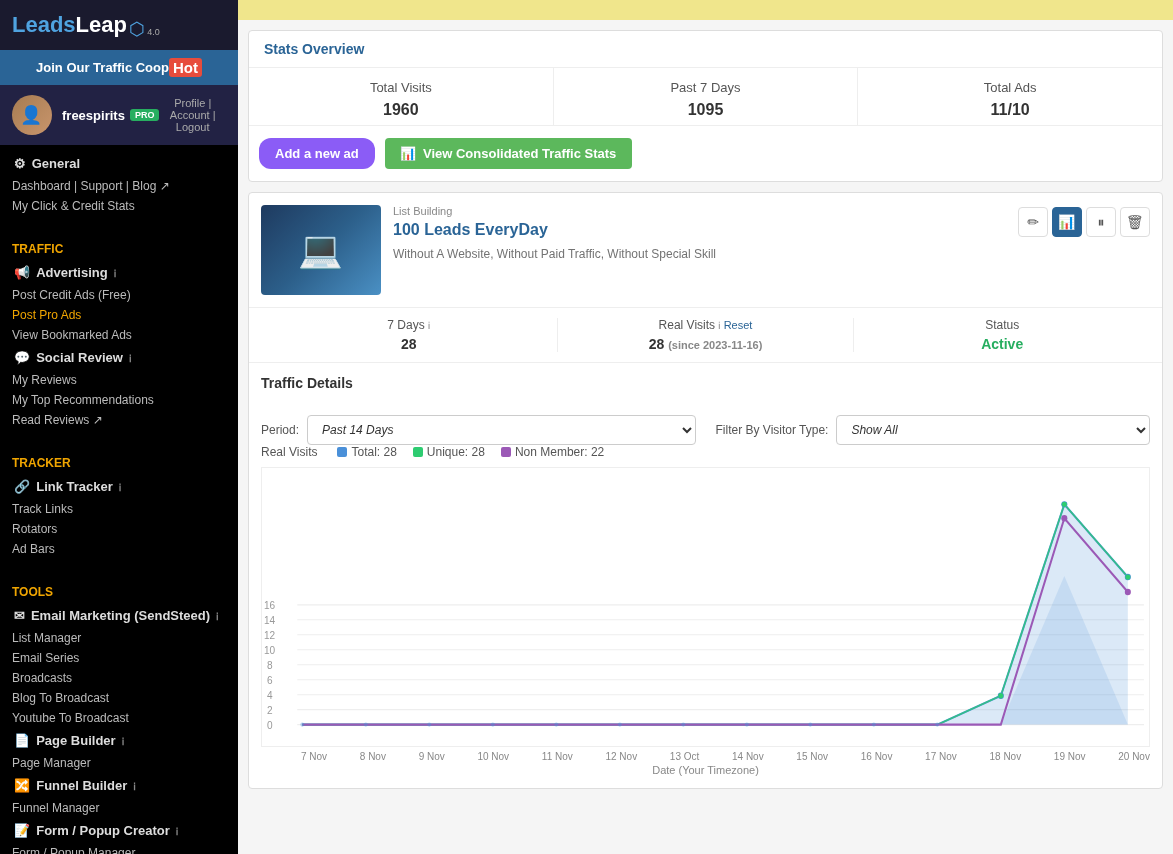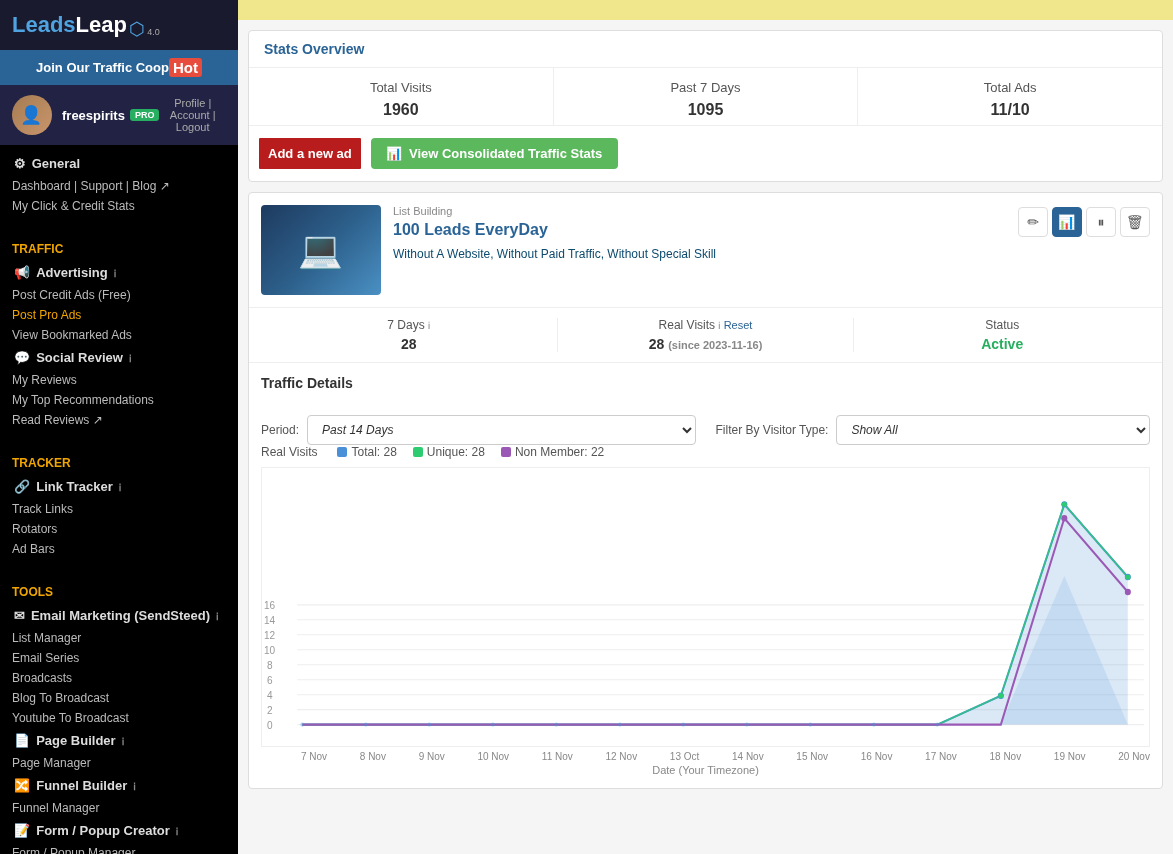--- a/index.html
+++ b/index.html
@@ -159,25 +159,25 @@
     .stat-cell:last-child { border-right: none; }
     .stat-label { font-size: 13px; color: #555; margin-bottom: 6px; }
     .stat-value { font-size: 16px; color: #333; font-weight: bold; }
 
     .action-buttons {
       display: flex;
       gap: 10px;
       padding: 12px 10px;
     }
     .btn-add {
-      background: #b91c1c;
+      background: #8b5cf6;
       color: white;
       border: none;
-      padding: 8px 9px;
-      border-radius: 1px;
+      padding: 8px 16px;
+      border-radius: 12px;
       font-size: 13px;
       cursor: pointer;
       font-weight: bold;
     }
     .btn-view {
       background: #5cb85c;
       color: white;
       border: none;
       padding: 8px 16px;
       border-radius: 4px;
@@ -226,21 +226,21 @@
       display: flex;
       align-items: center;
       justify-content: center;
     }
     .laptop-icon {
       font-size: 36px;
     }
     .ad-info { flex: 1; }
     .ad-category { color: #888; font-size: 11px; margin-bottom: 4px; }
     .ad-title { color: #2a6496; font-size: 16px; font-weight: bold; margin-bottom: 6px; }
-    .ad-desc { color: #0c4a6e; font-size: 12px; line-height: 1.5; }
+    .ad-desc { color: #737373; font-size: 12px; line-height: 1.5; }
     .ad-views { color: #888; font-size: 11px; margin-top: 4px; }
     .ad-actions {
       display: flex;
       gap: 4px;
       align-items: flex-start;
       padding-top: 2px;
     }
     .ad-action-btn {
       width: 30px;
       height: 30px;

